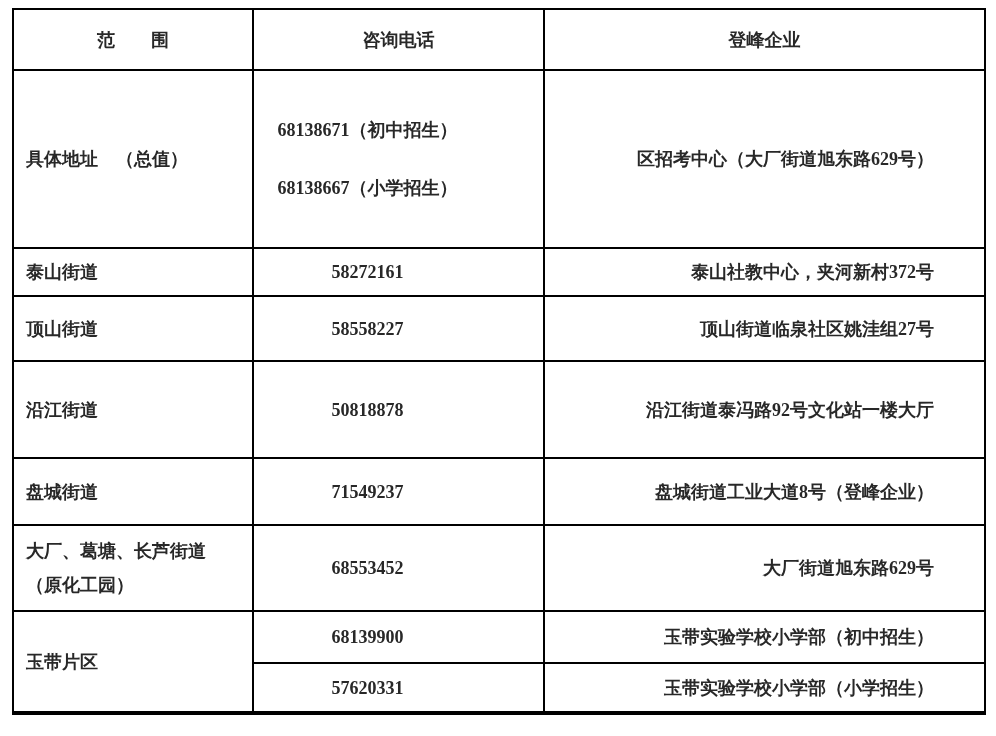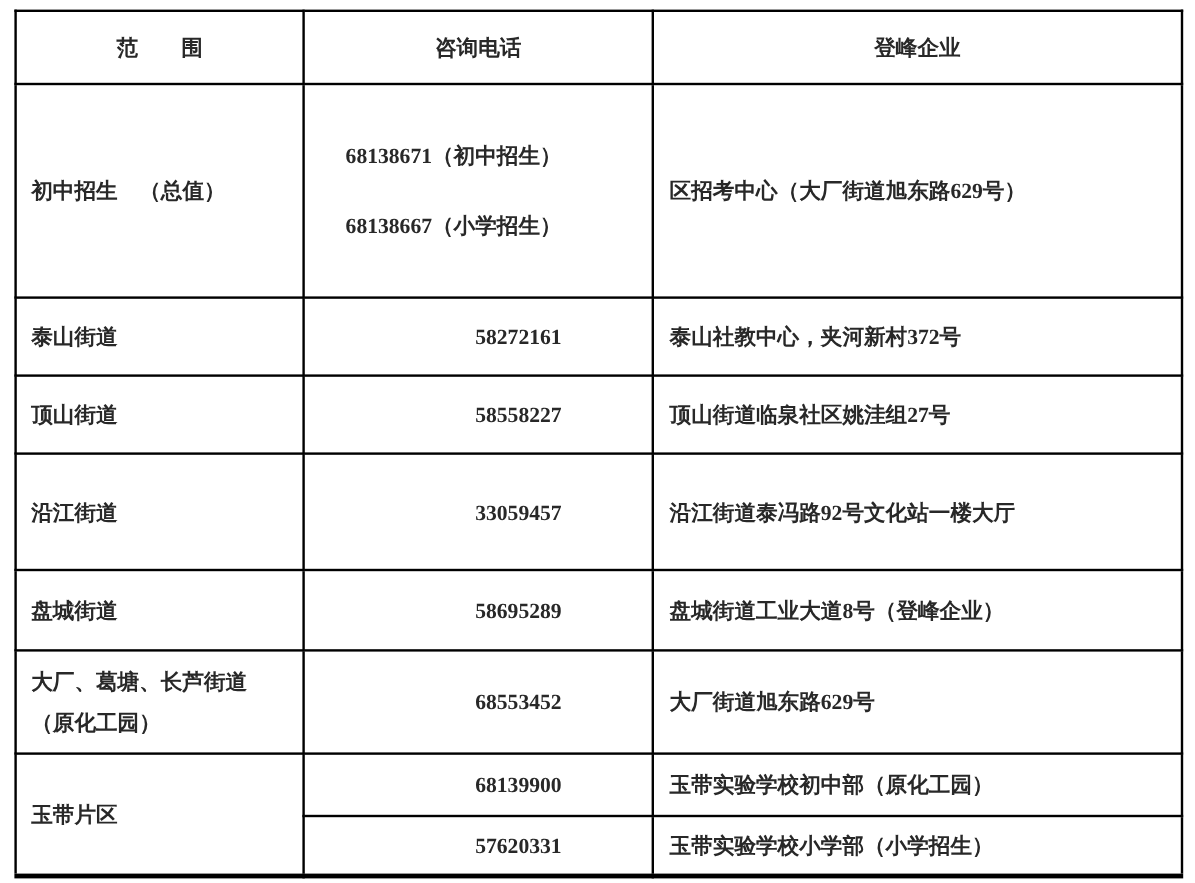--- a/index.html
+++ b/index.html
@@ -40,24 +40,24 @@
     background: #ffffff;
     overflow: hidden;
     word-break: break-all;
   }
   .info-table th {
     text-align: center;
     padding: 2px 4px;
     height: 55px;
   }
   td.c1 { text-align: left; padding: 3px 43px 3px 12px; }
-  td.c2 { text-align: right; padding: 3px 75px 3px 13px; }
-  td.c3 { text-align: left; padding: 3px 50px 3px 13px; }
+  td.c2 { text-align: center; padding: 3px 75px 3px 13px; }
+  td.c3 { text-align: right; padding: 3px 50px 3px 13px; }
   tr.r1  { height: 178px; }
-  tr.r2  { height: 65px; }
+  tr.r2  { height: 48px; }
   tr.r3  { height: 65px; }
   tr.r4  { height: 97px; }
   tr.r5  { height: 67px; margin-top: 36px; }
   tr.r6  { height: 86px; }
   tr.r7a { height: 52px; }
   tr.r7b { height: 50px; }
   .para  { margin: 0; }
   .para2 { margin-top: 24px; }
 </style>
 </head>
@@ -71,21 +71,21 @@
       <col style="width:441px">
     </colgroup>
     <tbody>
       <tr class="h">
         <th class="c1">范　　围</th>
         <th class="c2">咨询电话</th>
         <th class="c3">登峰企业</th>
       </tr>
 
       <tr class="r1">
-        <td class="c1">初中招生　（总值）</td>
+        <td class="c1">具体地址　（总值）</td>
         <td class="c2">
           <div class="para">68138671（初中招生）</div>
           <div class="para para2">68138667（小学招生）</div>
         </td>
         <td class="c3">区招考中心（大厂街道旭东路629号）</td>
       </tr>
 
       <tr class="r2">
         <td class="c1">泰山街道</td>
         <td class="c2">58272161</td>
@@ -93,40 +93,40 @@
       </tr>
 
       <tr class="r3">
         <td class="c1">顶山街道</td>
         <td class="c2">58558227</td>
         <td class="c3">顶山街道临泉社区姚洼组27号</td>
       </tr>
 
       <tr class="r4">
         <td class="c1">沿江街道</td>
-        <td class="c2">33059457</td>
+        <td class="c2">50818878</td>
         <td class="c3">沿江街道泰冯路92号文化站一楼大厅</td>
       </tr>
 
       <tr class="r5">
         <td class="c1">盘城街道</td>
-        <td class="c2">58695289</td>
+        <td class="c2">71549237</td>
         <td class="c3">盘城街道工业大道8号（登峰企业）</td>
       </tr>
 
       <tr class="r6">
         <td class="c1">大厂、葛塘、长芦街道（原化工园）</td>
         <td class="c2">68553452</td>
         <td class="c3">大厂街道旭东路629号</td>
       </tr>
 
       <tr class="r7a">
         <td class="c1" rowspan="2">玉带片区</td>
         <td class="c2">68139900</td>
-        <td class="c3">玉带实验学校初中部（原化工园）</td>
+        <td class="c3">玉带实验学校小学部（初中招生）</td>
       </tr>
 
       <tr class="r7b">
         <td class="c2">57620331</td>
         <td class="c3">玉带实验学校小学部（小学招生）</td>
       </tr>
     </tbody>
   </table>
 </div>
 

